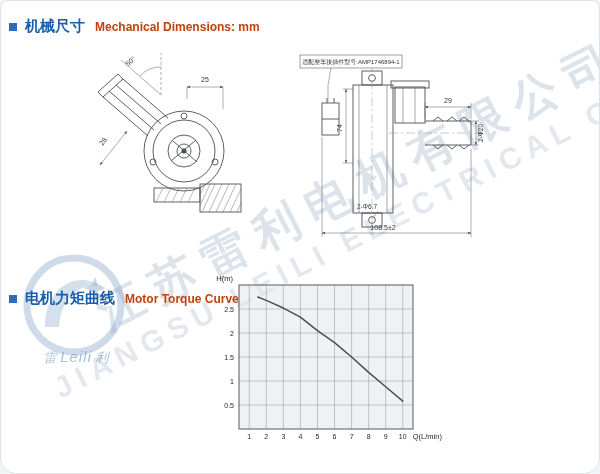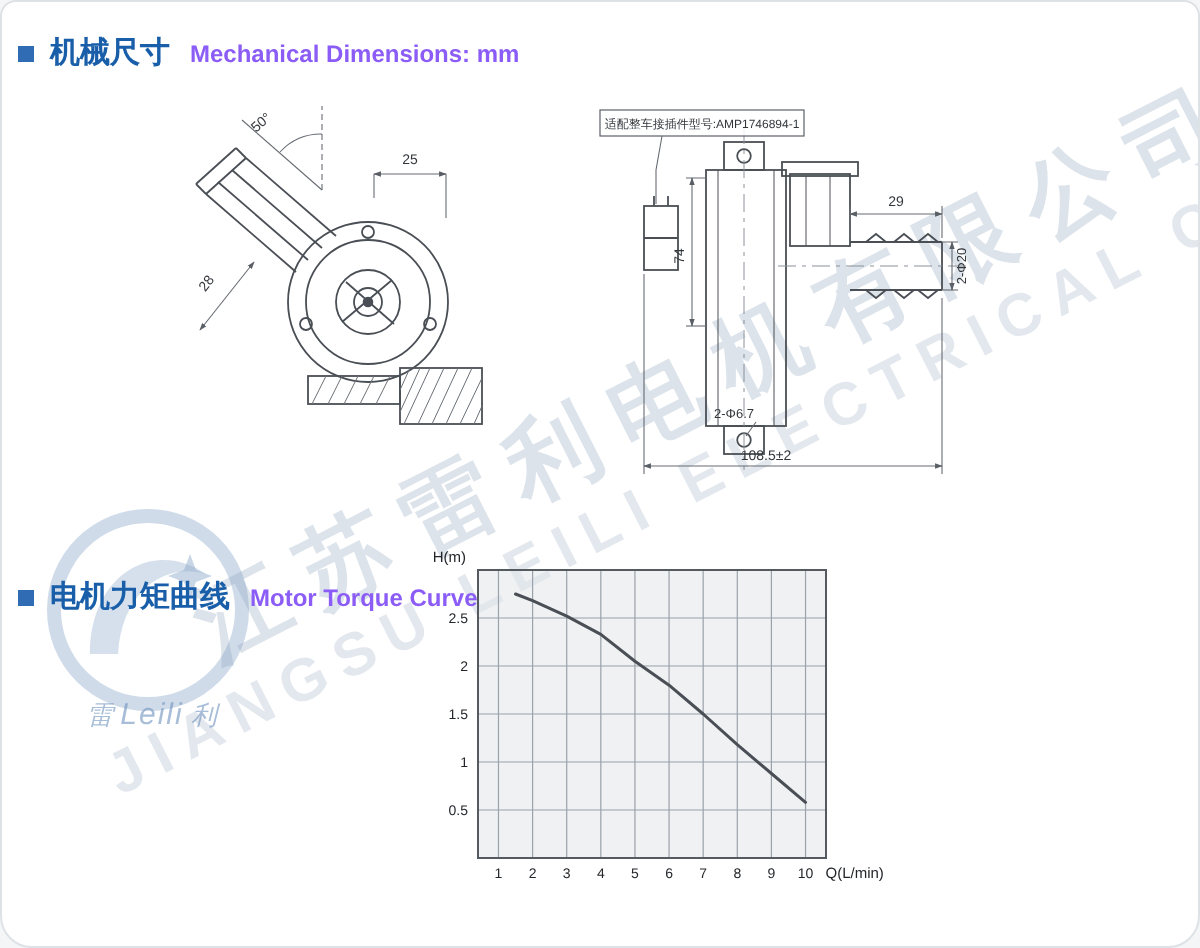--- a/index.html
+++ b/index.html
@@ -17,21 +17,21 @@
   .wm-logo { position:absolute; left:14px; top:248px; width:118px; height:122px; }
   .wm-logo-text { position:absolute; left:4px; right:0; bottom:4px; text-align:center;
                   font-style:italic; font-size:13px; color:rgba(110,145,190,0.60); }
   .wm-logo-text .scr { font-size:15px; letter-spacing:1px; }
 
   
   .content { position:absolute; inset:0; z-index:1; }
   .sec-head { position:absolute; display:flex; align-items:center; }
   .sec-head .bullet { width:8px; height:8px; background:#2f6cb3; margin-right:8px; flex:none; }
   .sec-head .cn { font-size:15px; color:#195ea9; font-weight:bold; }
-  .sec-head .en { font-size:12px;  color:#8b5cf6; font-weight:bold; margin-left:10px; }
+  .sec-head .en { font-size:12px;  color:#c2410c; font-weight:bold; margin-left:10px; }
   #mech-head   { left:8px; top:16px; }
   #torque-head { left:8px; top:246px;margin-top:42px; }
 
   #mech-svg   { position:absolute; left:0;     top:40px; }
   #torque-svg { position:absolute; left:198px; top:270px; }
   svg text { font-family:"Liberation Sans", sans-serif; }
 </style>
 </head>
 <body>
 

